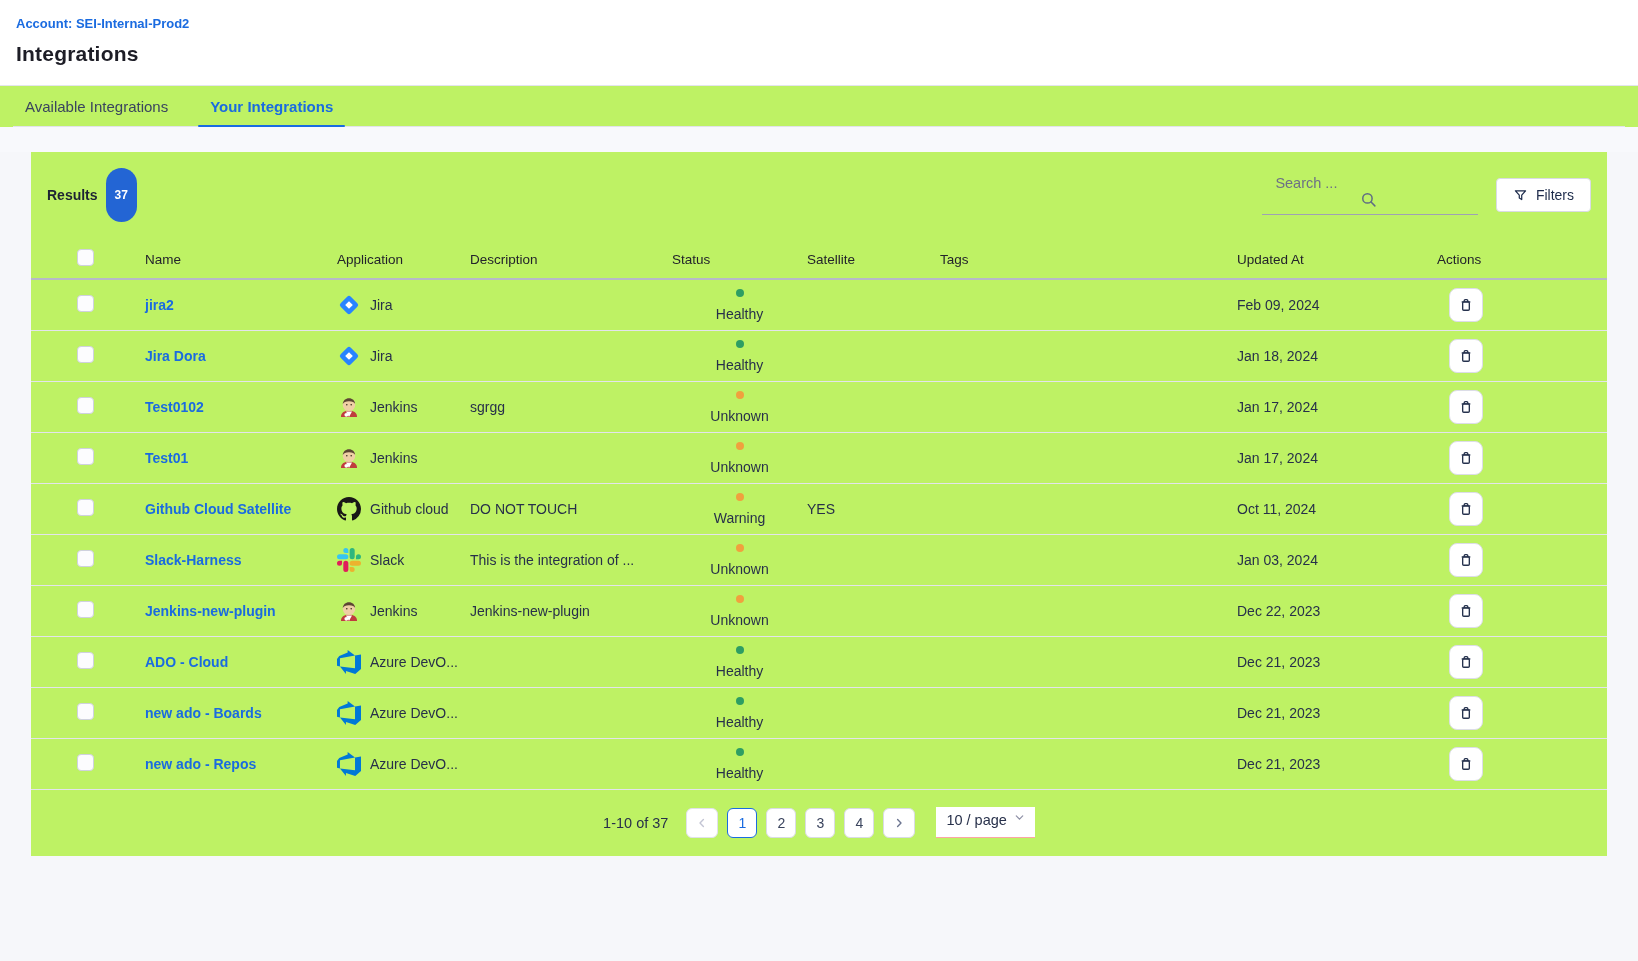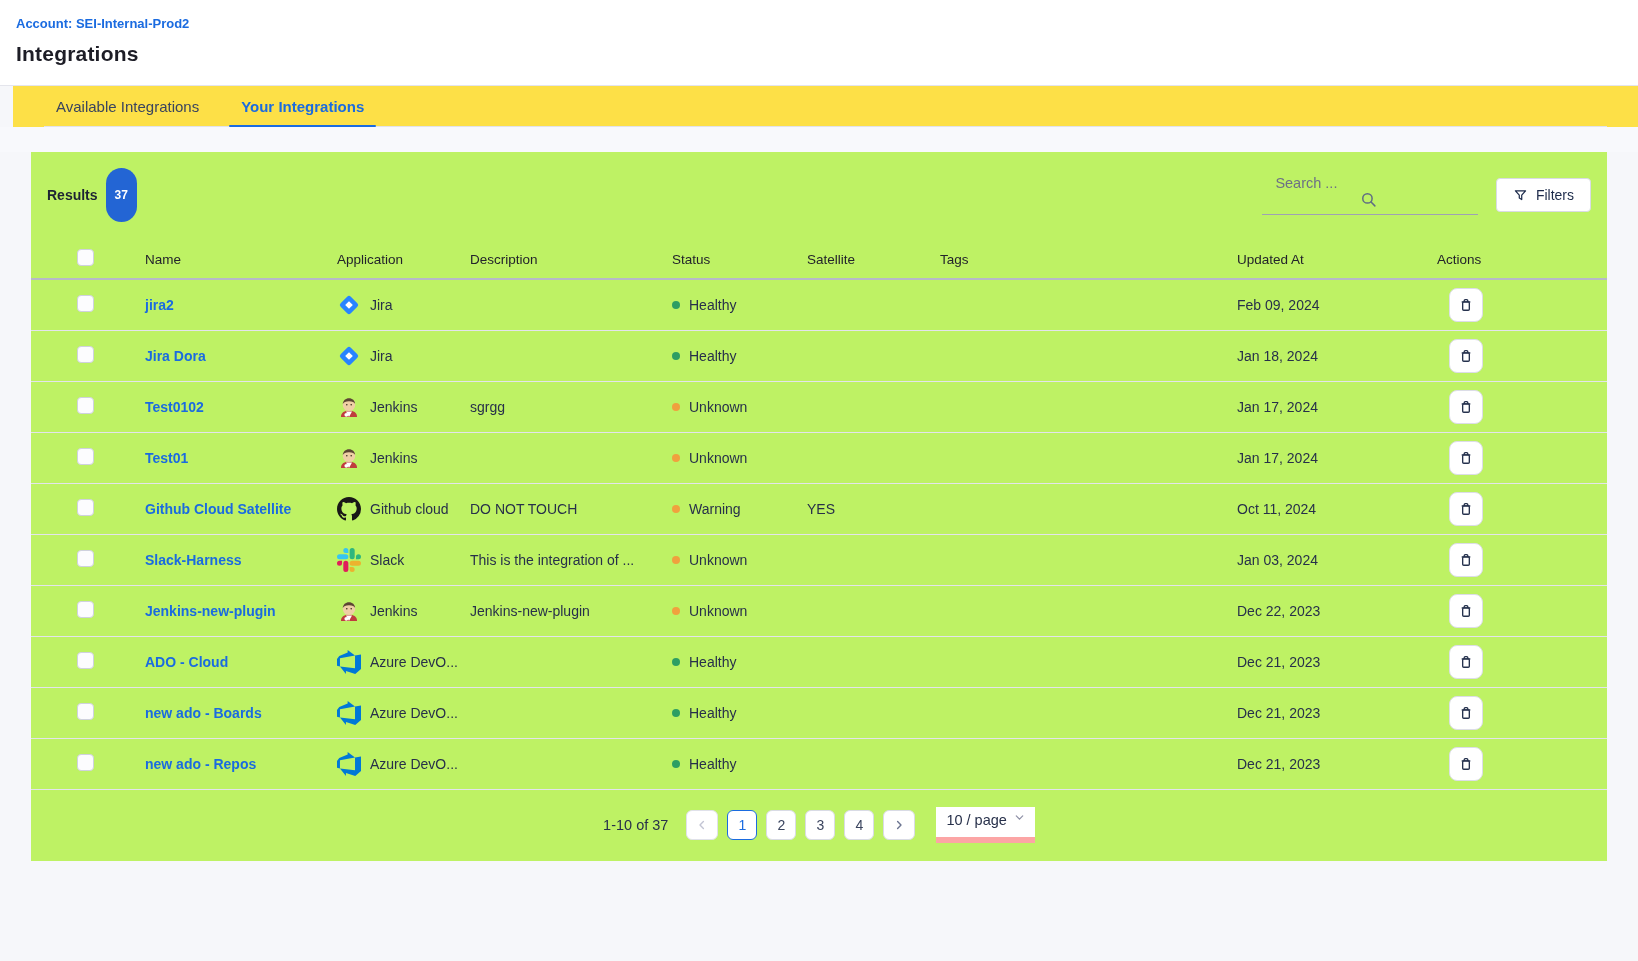--- a/index.html
+++ b/index.html
@@ -5,21 +5,21 @@
   * { box-sizing: border-box; margin: 0; padding: 0; }
   html,body { width:1638px; height:961px; overflow:hidden; }
   body { font-family:"Liberation Sans", sans-serif; background:#f6f7fa; color:#27304a; }
 
   
   .topbar { background:#fff; height:86px; border-bottom:1px solid #e4e5ec; padding:14px 0 0 16px; }
   .account-link { color:var(--accent,#1a6be0); font-size:13px; font-weight:700; text-decoration:none; display:inline-block; cursor:pointer; }
   .page-title { font-size:21px; font-weight:700; color:#1d1d26; margin-top:10px; letter-spacing:.2px; }
 
   
-  .tabstrip { background:#fde047; padding:0 31px;margin-left:13px; }
+  .tabstrip { background:#bef264; padding:0 13px; }
   .tabs { display:flex; gap:18px; height:41px; border-bottom:1px solid #e2e3ea; }
   .tab { display:flex; align-items:center; padding:0 12px; font-size:15px; color:#3a445e; cursor:pointer; position:relative; white-space:nowrap; }
   .tab.active { color:var(--accent,#1a6be0); font-weight:700; }
   .tab.active::after { content:""; position:absolute; left:0; right:0; bottom:-1px; height:2.5px; border-radius:2px; background:var(--accent,#1a6be0); }
   .tabs-gap { height:25px; background:#f8f9fc; }
 
   
   .card { background:#bef264; margin:0 31px; min-height:623px; padding-bottom:6px; }
 
   
@@ -37,33 +37,33 @@
   .thead-row, .trow { display:grid; grid-template-columns:98px 192px 133px 202px 135px 133px 297px 200px 1fr; align-items:center; padding-left:16px; }
   .thead-row { height:40px; border-bottom:2px solid #b7b9c8; }
   .th { font-size:13.5px; font-weight:400; color:#23232b; }
   .trow { height:51px; border-bottom:1px solid #e3e4ec; font-size:14px; color:#27304a; }
   .checkbox { width:17px; height:17px; border:1.5px solid #cfd1de; border-radius:4px; background:#fcfcfe; margin-left:30px; display:inline-block; cursor:pointer; }
   .name-link { color:var(--accent,#1a6be0); font-weight:600; text-decoration:none; cursor:pointer; }
   .app-cell { display:flex; align-items:center; gap:9px; }
   .app-icon { width:24px; height:24px; display:inline-flex; }
   .app-icon svg { width:24px; height:24px; }
   .desc { white-space:nowrap; overflow:hidden; padding-right:26px; }
-  .status-cell { display:flex; align-items:center; gap:9px; }
+  .status-cell { display:flex; align-items:center; gap:9px;flex-direction:column; }
   .dot { width:8px; height:8px; border-radius:50%; flex:none; }
   .actions-cell { display:flex; }
   .trash-btn { width:34px; height:34px; border:1px solid #dcdde7; border-radius:8px; background:#fff; display:flex; align-items:center; justify-content:center; cursor:pointer; margin-left:12px; }
 
   
   .pagination { display:flex; align-items:center; justify-content:center; gap:9px; padding:17px 0 12px 0; }
   .range-label { font-size:14.5px; color:#27304a; margin-right:9px; }
   .pg-btn { min-width:30px; height:30px; border:1px solid #d9dbe5; border-radius:6px; background:#fff; color:#3a445e; font-size:14px; display:flex; align-items:center; justify-content:center; padding:0 9px; cursor:pointer; font-family:"Liberation Sans", sans-serif; }
   .pg-btn.active { border-color:var(--accent,#1a6be0); color:var(--accent,#1a6be0); }
   .pg-btn.prev { color:#c3c5d4; border-color:#e0e1ea; }
   .pg-btn.next { color:#6b7490; }
-  .page-size { display:flex; gap:7px; border-bottom:6px solid #fca5a5; padding:5px 10px 9px 10px; margin-left:12px; font-size:14.5px; color:#27304a; cursor:pointer; background:#fff; border-top:none; border-left:none; border-right:none; font-family:"Liberation Sans", sans-serif; }
+  .page-size { display:flex; gap:7px; border-bottom:1px solid #fca5a5; padding:5px 10px 9px 10px; margin-left:12px; font-size:14.5px; color:#27304a; cursor:pointer; background:#fff; border-top:none; border-left:none; border-right:none; font-family:"Liberation Sans", sans-serif; }
 </style>
 </head>
 <body style="--accent: #1a6be0; --badge: #2365d4;">
 
 <div class="topbar">
   <a class="account-link">Account: SEI-Internal-Prod2</a>
   <div class="page-title">Integrations</div>
 </div>
 
 <div class="tabstrip">

